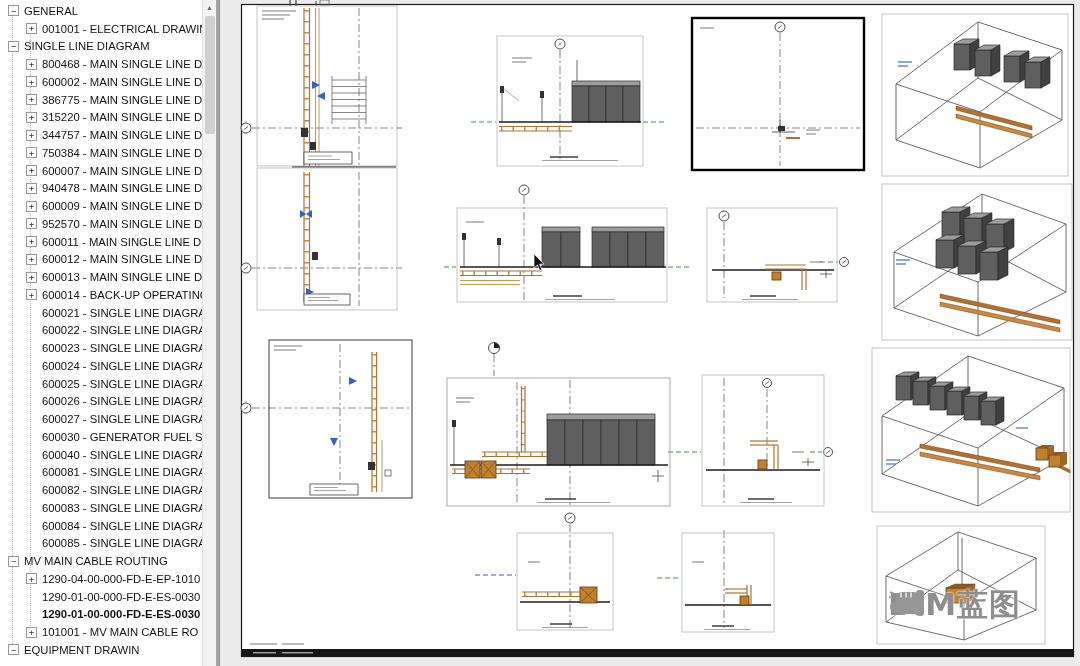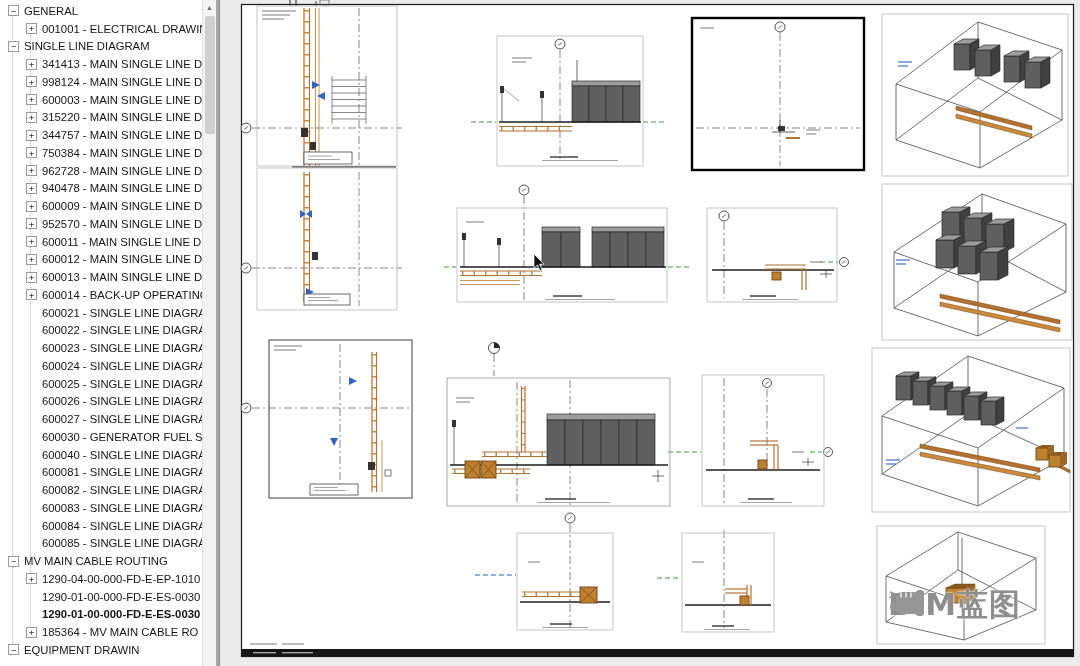--- a/index.html
+++ b/index.html
@@ -76,45 +76,45 @@
         <div class="trow" style="padding-left: 26px;">
           <span class="ebox">+</span>
           <span class="tlabel">001001 - ELECTRICAL DRAWIN</span>
         </div>
         <div class="trow" style="padding-left: 8px;">
           <span class="ebox">−</span>
           <span class="tlabel">SINGLE LINE DIAGRAM</span>
         </div>
         <div class="trow" style="padding-left: 26px;">
           <span class="ebox">+</span>
-          <span class="tlabel">341413 - MAIN SINGLE LINE D</span>
-        </div>
-        <div class="trow" style="padding-left: 26px;">
-          <span class="ebox">+</span>
-          <span class="tlabel">998124 - MAIN SINGLE LINE D</span>
-        </div>
-        <div class="trow" style="padding-left: 26px;">
-          <span class="ebox">+</span>
-          <span class="tlabel">600003 - MAIN SINGLE LINE D</span>
+          <span class="tlabel">800468 - MAIN SINGLE LINE D</span>
+        </div>
+        <div class="trow" style="padding-left: 26px;">
+          <span class="ebox">+</span>
+          <span class="tlabel">600002 - MAIN SINGLE LINE D</span>
+        </div>
+        <div class="trow" style="padding-left: 26px;">
+          <span class="ebox">+</span>
+          <span class="tlabel">386775 - MAIN SINGLE LINE D</span>
         </div>
         <div class="trow" style="padding-left: 26px;">
           <span class="ebox">+</span>
           <span class="tlabel">315220 - MAIN SINGLE LINE D</span>
         </div>
         <div class="trow" style="padding-left: 26px;">
           <span class="ebox">+</span>
           <span class="tlabel">344757 - MAIN SINGLE LINE D</span>
         </div>
         <div class="trow" style="padding-left: 26px;">
           <span class="ebox">+</span>
           <span class="tlabel">750384 - MAIN SINGLE LINE D</span>
         </div>
         <div class="trow" style="padding-left: 26px;">
           <span class="ebox">+</span>
-          <span class="tlabel">962728 - MAIN SINGLE LINE D</span>
+          <span class="tlabel">600007 - MAIN SINGLE LINE D</span>
         </div>
         <div class="trow" style="padding-left: 26px;">
           <span class="ebox">+</span>
           <span class="tlabel">940478 - MAIN SINGLE LINE D</span>
         </div>
         <div class="trow" style="padding-left: 26px;">
           <span class="ebox">+</span>
           <span class="tlabel">600009 - MAIN SINGLE LINE D</span>
         </div>
         <div class="trow" style="padding-left: 26px;">
@@ -204,21 +204,21 @@
         <div class="trow" style="padding-left: 26px;">
           <span class="ebox spacer"></span>
           <span class="tlabel">1290-01-00-000-FD-E-ES-0030</span>
         </div>
         <div class="trow bold" style="padding-left: 26px;">
           <span class="ebox spacer"></span>
           <span class="tlabel">1290-01-00-000-FD-E-ES-0030</span>
         </div>
         <div class="trow" style="padding-left: 26px;">
           <span class="ebox">+</span>
-          <span class="tlabel">185364 - MV MAIN CABLE RO</span>
+          <span class="tlabel">101001 - MV MAIN CABLE RO</span>
         </div>
         <div class="trow" style="padding-left: 8px;">
           <span class="ebox">−</span>
           <span class="tlabel">EQUIPMENT DRAWIN</span>
         </div>
       </div>
     <div class="vscroll">
       <div class="scroll-up">
         <span>▲</span>
       </div>

